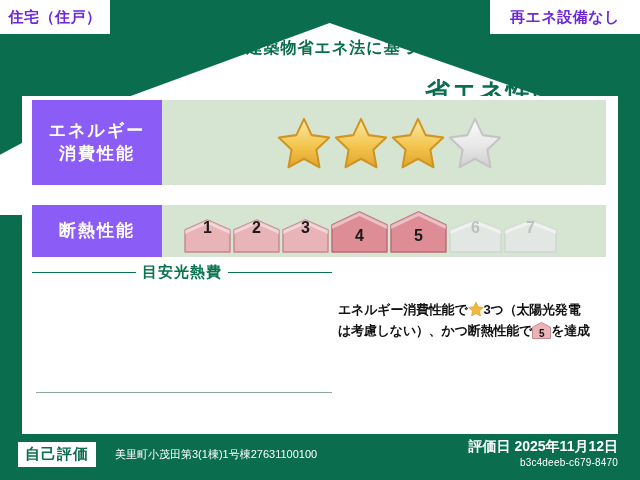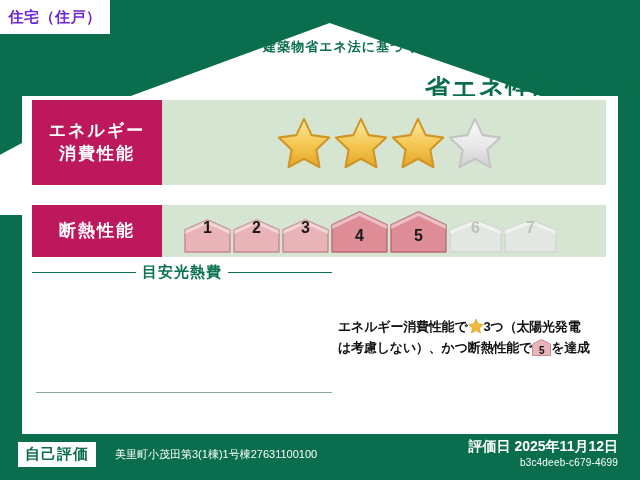--- a/index.html
+++ b/index.html
@@ -22,32 +22,32 @@
   .tag{
     position:absolute;background:#ffffff;color:#6d28d9;
     font-weight:bold;display:flex;align-items:center;justify-content:center;
     letter-spacing:.5px;
   }
   #tag-left{left:0;top:0;width:110px;height:34px;font-size:15px;}
   #tag-right{right:0;top:0;width:150px;height:34px;font-size:15px;}
 
   
   .heading{position:absolute;left:0;top:38px;width:640px;text-align:center;color:#0a6e4e;}
-  .heading .sub{font-size:13px;font-weight:bold;letter-spacing:1px;padding-left:42px;}
+  .heading .sub{font-size:16px;font-weight:bold;letter-spacing:1px;padding-left:42px;}
   .heading .main{font-size:25px;font-weight:bold;letter-spacing:1.5px;margin-top:16px;text-align:right;}
 
   
   .body-white{
     position:absolute;left:22px;top:96px;width:596px;height:338px;background:#ffffff;
   }
 
   
   .row{position:absolute;display:flex;align-items:stretch;}
   .row-label{
-    background:#be185d;color:#ffffff;font-weight:bold;
+    background:#8b5cf6;color:#ffffff;font-weight:bold;
     display:flex;flex-direction:column;align-items:center;justify-content:center;
     line-height:1.35;letter-spacing:2px;
   }
   .row-body{background:#d5e5d2;display:flex;align-items:center;}
 
   #row-energy{left:32px;top:100px;width:574px;height:85px;}
   #row-energy .row-label{width:130px;font-size:17px;}
   #row-energy .row-body{flex:1;justify-content:center;}
 
   #row-insul{left:32px;top:205px;width:574px;height:52px;}
@@ -84,21 +84,21 @@
   
   .zeh{position:absolute;left:338px;top:292px;width:272px;}
   .zeh-title{display:flex;align-items:center;gap:8px;}
   .checkbox{
     width:19px;height:19px;border:2px solid #0a7350;background:#fff;
     position:relative;flex:0 0 auto;
   }
   .checkbox svg{position:absolute;left:1px;top:0px;}
   .zeh-title .t{font-size:19px;font-weight:bold;color:#0a7350;letter-spacing:.5px;}
   .zeh-desc{
-    margin-top:24px;font-size:13px;color:#111;line-height:1.62;letter-spacing:-.2px;
+    margin-top:7px;font-size:13px;color:#111;line-height:1.62;letter-spacing:-.2px;
     font-weight:bold;
   }
   .inline-star{display:inline-block;vertical-align:-3px;width:16px;height:16px;}
   .inline-house{display:inline-block;vertical-align:-4px;width:19px;height:17px;position:relative;}
   .inline-house span{
     position:absolute;left:0;right:0;bottom:0px;text-align:center;
     font-size:10px;font-weight:bold;color:#111;line-height:1;
   }
 
   
@@ -112,20 +112,21 @@
   .uid{position:absolute;right:22px;top:23px;font-size:10px;text-align:right;letter-spacing:.2px;}
 </style>
 </head>
 <body>
 
 <div id="label">
 
   <div class="roof"></div>
 
   <div class="tag" id="tag-left">住宅（住戸）</div>
+  <div class="tag" id="tag-right">再エネ設備なし</div>
 
   <div class="heading">
     <div class="sub">建築物省エネ法に基づく</div>
     <div class="main">省エネ性能ラベル</div>
   </div>
 
   <div class="body-white"></div>
 
   <div class="row" id="row-energy">
     <div class="row-label">
@@ -255,16 +256,16 @@
     </div>
   </div>
 
   <div class="footer">
     <span class="self-eval">自己評価</span>
     <span class="addr">美里町小茂田第3(1棟)1号棟27631100100</span>
     <span class="date">
       <span>評価日</span>
       <span>2025年11月12日</span>
     </span>
-    <span class="uid">b3c4deeb-c679-4699</span>
+    <span class="uid">b3c4deeb-c679-8470</span>
   </div>
 
 </div>
 
 </body></html>

